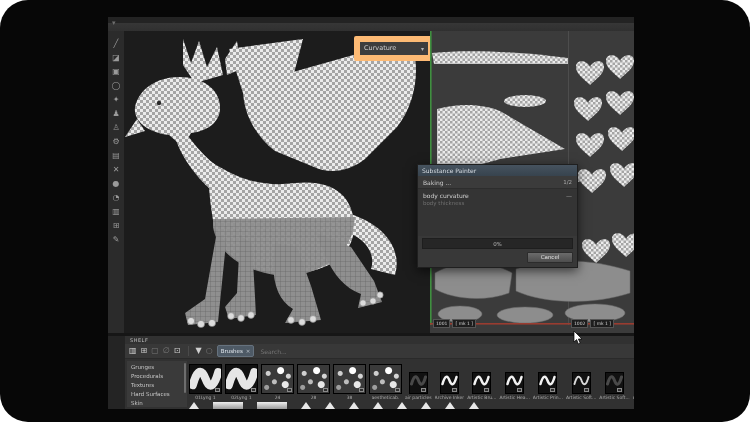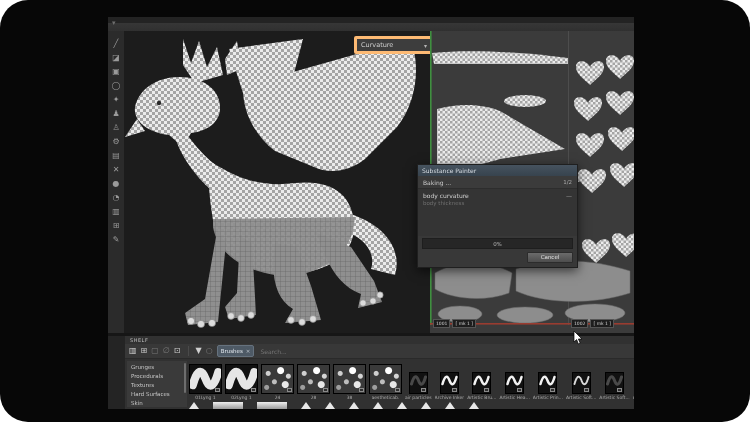--- a/index.html
+++ b/index.html
@@ -12,22 +12,22 @@
   .main-toolbar{position:absolute;left:0;top:0;width:526px;height:14px;
     background:linear-gradient(#232323 0%,#232323 40%,#363636 45%,#303030 100%);}
   .main-toolbar .mt-dash{position:absolute;left:4px;top:2px;color:#6e6e6e;font-size:7px;}
 
   .tool-sidebar{position:absolute;left:0;top:14px;width:17px;height:302px;background:#2b2b2b;
     display:flex;flex-direction:column;align-items:center;padding-top:6px;gap:1px;border-right:1px solid #1c1c1c;}
   .tool-icon{width:13px;height:13px;display:flex;align-items:center;justify-content:center;
     color:#9a9a9a;font-size:8px;line-height:13px;border-radius:2px;}
 
   .viewport3d{position:absolute;left:17px;top:14px;width:305px;height:302px;background:#1c1c1c;overflow:hidden;}
-  .channel-select{position:absolute;left:229px;top:5px;width:80px;height:18px;background:#3d3d3d;
-    border:3px solid #fdba74;border-radius:2px;color:#cfcfcf;font-size:6.5px;line-height:11px;
+  .channel-select{position:absolute;left:229px;top:5px;width:80px;height:25px;background:#3d3d3d;
+    border:6px solid #fdba74;border-radius:2px;color:#cfcfcf;font-size:6.5px;line-height:11px;
     padding:0 4px;display:flex;justify-content:space-between;align-items:center;}
   .channel-select .chev{color:#b5b5b5;font-size:6px;}
 
   .viewportUV{position:absolute;left:322px;top:14px;width:204px;height:302px;background:#3b3b3b;overflow:hidden;}
   .udim-group{position:absolute;bottom:5px;display:flex;gap:2px;}
   .udim-box{background:#1d1d1d;border:1px solid #555;color:#cfcfcf;font-size:4.5px;line-height:5px;padding:1px 2px;}
 
   .gap-strip{position:absolute;left:0;top:316px;width:526px;height:3px;background:#161616;}
   .shelf-filler{position:absolute;left:0;top:319px;width:17px;height:73px;background:#242424;}
 

